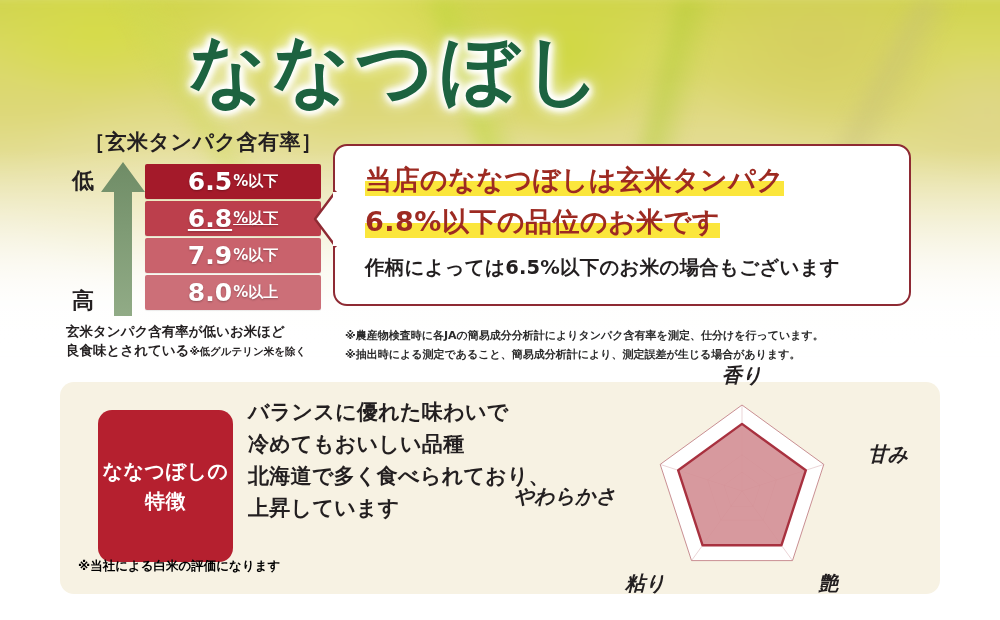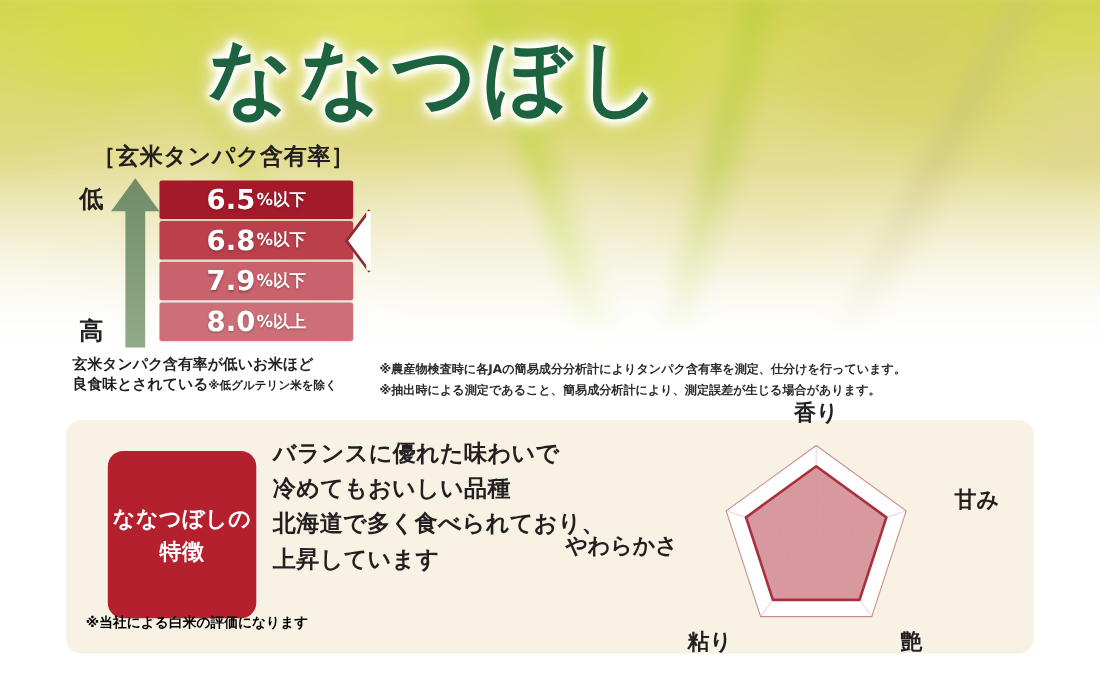--- a/index.html
+++ b/index.html
@@ -127,21 +127,21 @@
   }
   .feat div{white-space:nowrap;}
   .panel-note{
     position:absolute;left:78px;top:558px;
     font-size:12.5px;font-weight:600;color:#000000;
   }
 
   
   .radar{position:absolute;left:570px;top:388px;width:360px;height:205px;}
   .rlabel{
-    position:absolute;font-size:20px;font-weight:700;color:#231f20;white-space:nowrap;
+    position:absolute;font-size:20px;font-weight:700;color:#231f20;white-space:nowrap;font-style:italic;
   }
 </style>
 </head>
 <body>
 
 <div id="page">
 
   <div class="photo"></div>
   <div class="photo-streaks"></div>
   <div class="photo-fade"></div>
@@ -161,39 +161,44 @@
       </linearGradient>
     </defs>
     <polygon points="23,2 45,32 32,32 32,156 14,156 14,32 1,32" fill="url(#agrad)"></polygon>
   </svg>
 
   <div class="bars">
       <div class="bar" style="background: rgb(164, 26, 42);">
         <span class="num">6.5</span>
         <span class="suf">%以下</span>
       </div>
-      <div class="bar" style="background: rgb(188, 63, 76);">
+      <div class="bar" style="background: rgb(188, 63, 76); text-decoration: underline;">
         <span class="num">6.8</span>
         <span class="suf">%以下</span>
       </div>
       <div class="bar" style="background: rgb(201, 98, 108);">
         <span class="num">7.9</span>
         <span class="suf">%以下</span>
       </div>
       <div class="bar" style="background: rgb(204, 111, 120);">
         <span class="num">8.0</span>
         <span class="suf">%以上</span>
       </div>
     </div>
 
   <div class="note-left">
     <div>玄米タンパク含有率が低いお米ほど</div>
     <div><span>良食味とされている</span><span class="tiny">※低グルテリン米を除く</span></div>
   </div>
 
+  <div class="callout">
+    <div class="callout-l1"><span class="hl">当店のななつぼしは玄米タンパク</span></div>
+    <div class="callout-l2"><span class="hl">6.8%以下の品位のお米です</span></div>
+    <div class="callout-l3">作柄によっては6.5%以下のお米の場合もございます</div>
+  </div>
   <svg class="callout-tail" viewBox="0 0 24 58">
     <path d="M23,1 L2,29 L23,57" fill="#ffffff" stroke="#8e2a33" stroke-width="2.4" stroke-linejoin="round"></path>
     <rect x="20" y="2" width="6" height="54" fill="#ffffff"></rect>
   </svg>
 
   <div class="note-right">
       <div>※農産物検査時に各JAの簡易成分分析計によりタンパク含有率を測定、仕分けを行っています。</div>
       <div>※抽出時による測定であること、簡易成分析計により、測定誤差が生じる場合があります。</div>
     </div>
 

